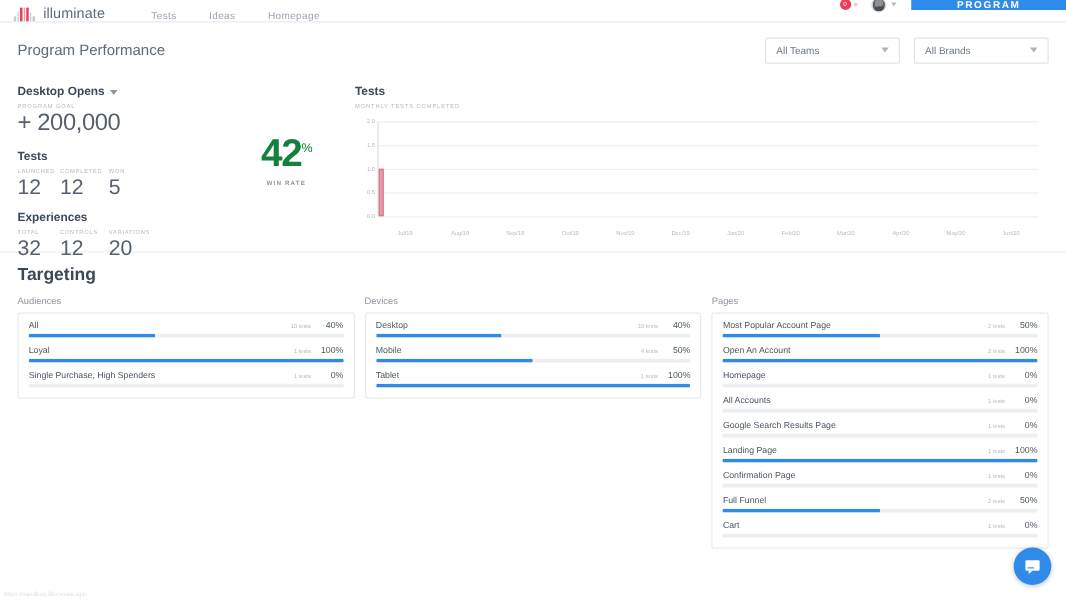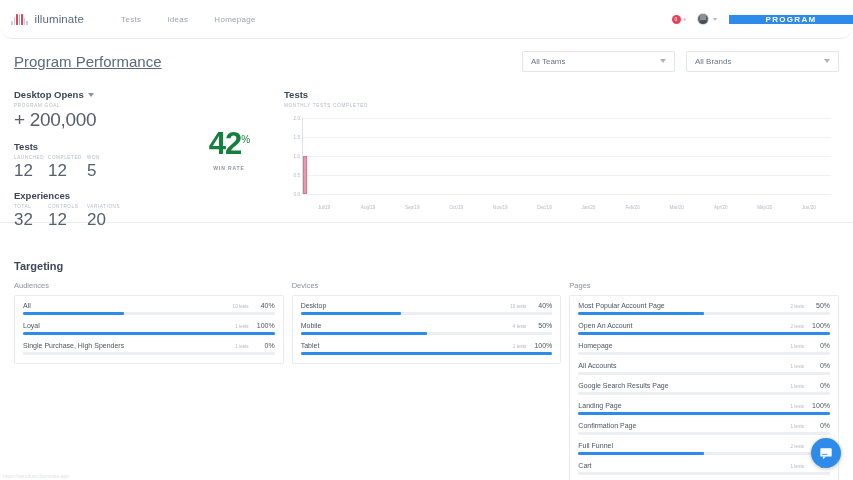--- a/index.html
+++ b/index.html
@@ -6,27 +6,26 @@
   html, body {
     width: 853px; height: 480px;
     background: #ffffff;
     font-family: "Liberation Sans", sans-serif;
     color: #3c4858;
     overflow: hidden;
   }
 
   
   .topbar {
-    height: 39px;
+    height: 18px;
     display: flex;
-    align-items: center;
+    align-items: flex-end;
     border-bottom: 1px solid #e9ecef;
     background: #fff;
     position: relative;
-    border-radius: 13px;
   }
   .brand {
     display: flex; align-items: center;
     padding-left: 11px; gap: 4px;
   }
   .logo-bars { display: flex; align-items: flex-end; gap: 1px; height: 11px; }
   .logo-bars i { display: block; width: 1.5px; border-radius: .5px; }
   .b1 { height: 4px; background: #c7ccd4; }
   .b2 { height: 8px; background: #c7ccd4; }
   .b3 { height: 11px; background: #e8405a; }
@@ -83,24 +82,24 @@
     width: 124px; background: #2f8bea; color: #fff;
     display: flex; align-items: center; justify-content: center;
     font-size: 8px; font-weight: bold; letter-spacing: 1.3px;
   }
 
   
   .header-row {
     height: 44px; display: flex; align-items: center;
     padding: 0 14px;
   }
-  .page-title { font-size: 15px; color: #5b6b7c; font-weight: normal; text-decoration: underline; }
+  .page-title { font-size: 12px; color: #5b6b7c; font-weight: normal; }
   .filters { margin-left: auto; display: flex; gap: 11px; }
   .filter {
-    width: 153px; height: 21px;
+    width: 108px; height: 21px;
     border: 1px solid #e2e5e9; border-radius: 2px; background: #fff;
     display: flex; align-items: center; padding: 0 8px;
     font-size: 8px; color: #6b7684; gap: 28px;
   }
   .filter .chev {
     margin-left: auto;
     width: 0; height: 0; border-left: 3px solid transparent;
     border-right: 3px solid transparent; border-top: 4px solid #aeb4bc;
   }
 
@@ -169,22 +168,22 @@
   .xlabels {
     position: absolute; left: 18px; right: 8px; bottom: 0;
     display: flex;
   }
   .xlabels span {
     flex: 1; text-align: center; font-size: 4.6px; color: #b3b9c1;
   }
 
   
   .targeting { padding: 9px 14px 0; }
-  .targeting h2 { font-size: 11px; color: #3c4858; font-weight: bold; margin-top: 28px; }
-  .cols { display: flex; gap: 8px; margin-top: 9px; }
+  .targeting h2 { font-size: 14px; color: #3c4858; font-weight: bold; }
+  .cols { display: flex; gap: 8px; margin-top: 9px; justify-content: flex-end; }
   .col { flex: 1; }
   .col h3 {
     font-size: 7.5px; color: #8d949d; font-weight: normal; margin-bottom: 5px;
   }
   .card {
     border: 1px solid #e9ebee; border-radius: 2px; background: #fff;
     padding: 6px 8px 8px;
   }
   .row { margin-bottom: 7px; }
   .row:last-child { margin-bottom: 0; }

